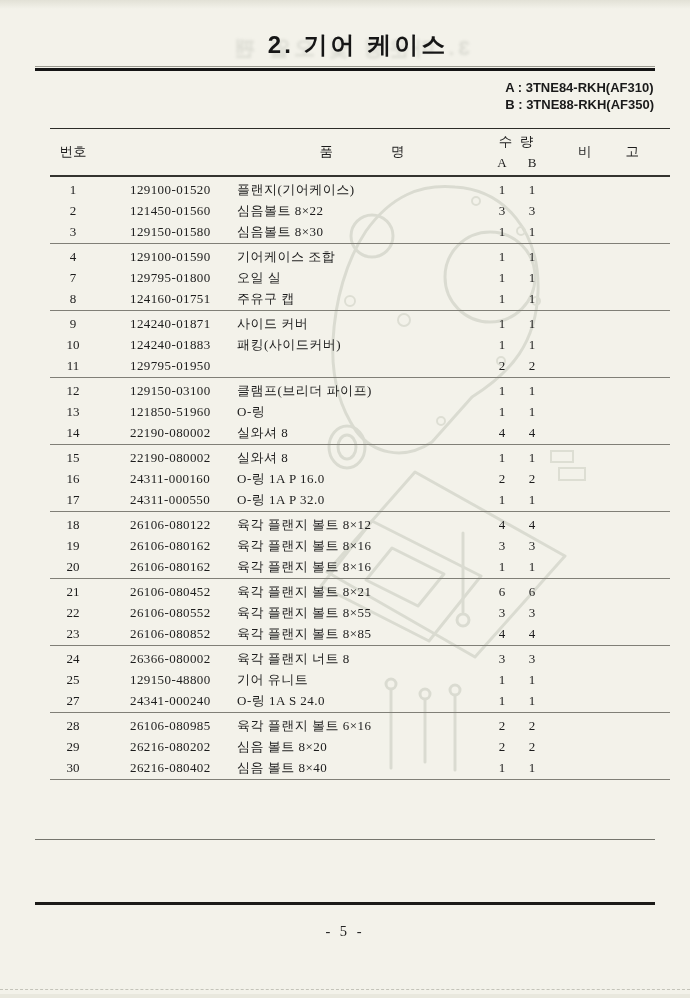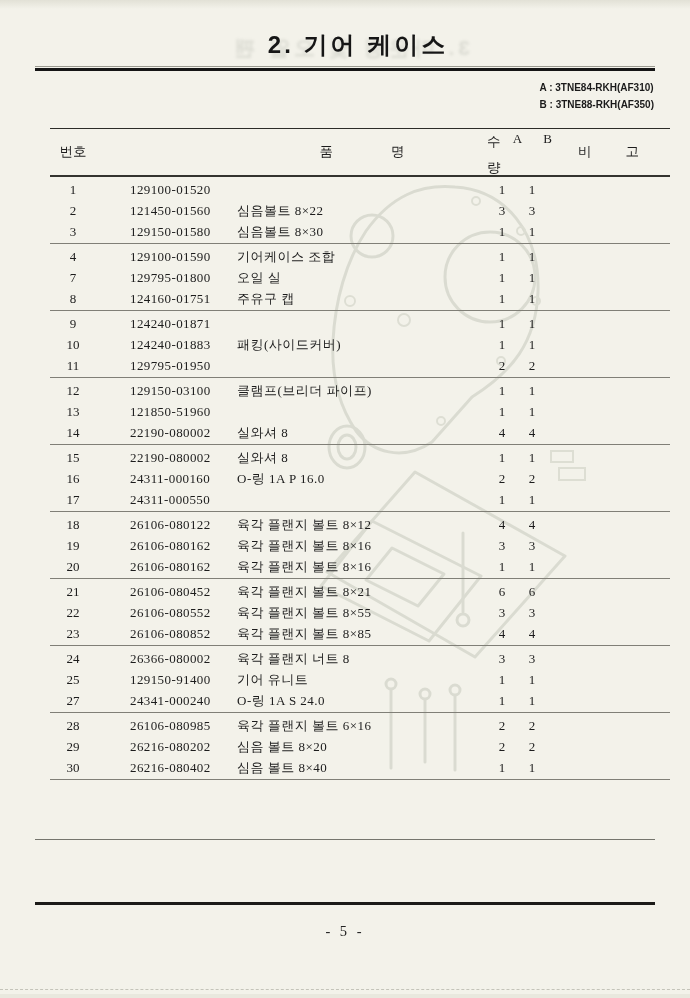--- a/index.html
+++ b/index.html
@@ -32,34 +32,34 @@
     font-family:"Liberation Sans","DejaVu Sans",sans-serif;
     font-weight:bold;font-size:24px;letter-spacing:3px;color:#161616;padding-left:13px;
   }
   .title-rule{position:absolute;top:66px;left:35px;width:620px;height:5px;}
   .title-rule .r1{height:1px;background:#9a9a90;}
   .title-rule .r2{height:3px;background:#151515;margin-top:1px;}
 
   .variants{
     position:absolute;top:79px;right:36px;text-align:left;
     font-family:"Liberation Sans","DejaVu Sans",sans-serif;
-    font-weight:600;font-size:10px;line-height:17px;color:#1a1a1a;
+    font-weight:600;font-size:13px;line-height:17px;color:#1a1a1a;
   }
 
   
   .parts-table{position:absolute;top:128px;left:50px;width:620px;border-top:1.5px solid #2c2c28;}
   .thead{
     height:46px;border-bottom:2px solid #34342f;position:relative;
     display:grid;grid-template-columns:46px 34px 107px 250px 30px 30px 1fr;
     font-size:13.5px;
   }
   .thead .h-no{grid-column:1;text-align:center;line-height:46px;}
   .thead .h-part{grid-column:3;text-align:center;line-height:46px;}
   .thead .h-name{grid-column:4;display:flex;align-items:center;justify-content:center;gap:58px;}
-  .thead .h-qty{grid-column:5 / span 2;display:flex;flex-direction:row;}
+  .thead .h-qty{grid-column:5 / span 2;display:flex;flex-direction:column;}
   .thead .h-qty .qty-top{height:24px;line-height:26px;text-align:center;letter-spacing:2px;}
   .thead .h-qty .qty-ab{height:22px;display:flex;}
   .thead .h-qty .qty-ab span{width:30px;text-align:center;line-height:20px;font-size:13px;}
   .thead .h-remark{grid-column:7;display:flex;align-items:center;justify-content:center;gap:34px;}
 
   .tbody .group{padding:2px 0 1px 0;border-bottom:1px solid #807f77;}
   .trow{
     display:grid;grid-template-columns:46px 34px 107px 250px 30px 30px 1fr;
     height:21px;line-height:21px;font-size:13px;
   }
@@ -146,20 +146,21 @@
       <div class="h-remark">
         <span>비</span>
         <span>고</span>
       </div>
     </div>
     <div class="tbody">
         <div class="group">
           <div class="trow">
             <span class="c-no">1</span>
             <span class="c-part">129100-01520</span>
+            <span class="c-name">플랜지(기어케이스)</span>
             <span class="c-a">1</span>
             <span class="c-b">1</span>
             <span class="c-remark"></span>
           </div>
           <div class="trow">
             <span class="c-no">2</span>
             <span class="c-part">121450-01560</span>
             <span class="c-name">심음볼트 8×22</span>
             <span class="c-a">3</span>
             <span class="c-b">3</span>
@@ -197,20 +198,21 @@
             <span class="c-name">주유구 캡</span>
             <span class="c-a">1</span>
             <span class="c-b">1</span>
             <span class="c-remark"></span>
           </div>
         </div>
         <div class="group">
           <div class="trow">
             <span class="c-no">9</span>
             <span class="c-part">124240-01871</span>
+            <span class="c-name">사이드 커버</span>
             <span class="c-a">1</span>
             <span class="c-b">1</span>
             <span class="c-remark"></span>
           </div>
           <div class="trow">
             <span class="c-no">10</span>
             <span class="c-part">124240-01883</span>
             <span class="c-name">패킹(사이드커버)</span>
             <span class="c-a">1</span>
             <span class="c-b">1</span>
@@ -229,20 +231,21 @@
             <span class="c-no">12</span>
             <span class="c-part">129150-03100</span>
             <span class="c-name">클램프(브리더 파이프)</span>
             <span class="c-a">1</span>
             <span class="c-b">1</span>
             <span class="c-remark"></span>
           </div>
           <div class="trow">
             <span class="c-no">13</span>
             <span class="c-part">121850-51960</span>
+            <span class="c-name">O-링</span>
             <span class="c-a">1</span>
             <span class="c-b">1</span>
             <span class="c-remark"></span>
           </div>
           <div class="trow">
             <span class="c-no">14</span>
             <span class="c-part">22190-080002</span>
             <span class="c-name">실와셔 8</span>
             <span class="c-a">4</span>
             <span class="c-b">4</span>
@@ -262,20 +265,21 @@
             <span class="c-no">16</span>
             <span class="c-part">24311-000160</span>
             <span class="c-name">O-링 1A P 16.0</span>
             <span class="c-a">2</span>
             <span class="c-b">2</span>
             <span class="c-remark"></span>
           </div>
           <div class="trow">
             <span class="c-no">17</span>
             <span class="c-part">24311-000550</span>
+            <span class="c-name">O-링 1A P 32.0</span>
             <span class="c-a">1</span>
             <span class="c-b">1</span>
             <span class="c-remark"></span>
           </div>
         </div>
         <div class="group">
           <div class="trow">
             <span class="c-no">18</span>
             <span class="c-part">26106-080122</span>
             <span class="c-name">육각 플랜지 볼트 8×12</span>
@@ -330,21 +334,21 @@
           <div class="trow">
             <span class="c-no">24</span>
             <span class="c-part">26366-080002</span>
             <span class="c-name">육각 플랜지 너트 8</span>
             <span class="c-a">3</span>
             <span class="c-b">3</span>
             <span class="c-remark"></span>
           </div>
           <div class="trow">
             <span class="c-no">25</span>
-            <span class="c-part">129150-91400</span>
+            <span class="c-part">129150-48800</span>
             <span class="c-name">기어 유니트</span>
             <span class="c-a">1</span>
             <span class="c-b">1</span>
             <span class="c-remark"></span>
           </div>
           <div class="trow">
             <span class="c-no">27</span>
             <span class="c-part">24341-000240</span>
             <span class="c-name">O-링 1A S 24.0</span>
             <span class="c-a">1</span>

